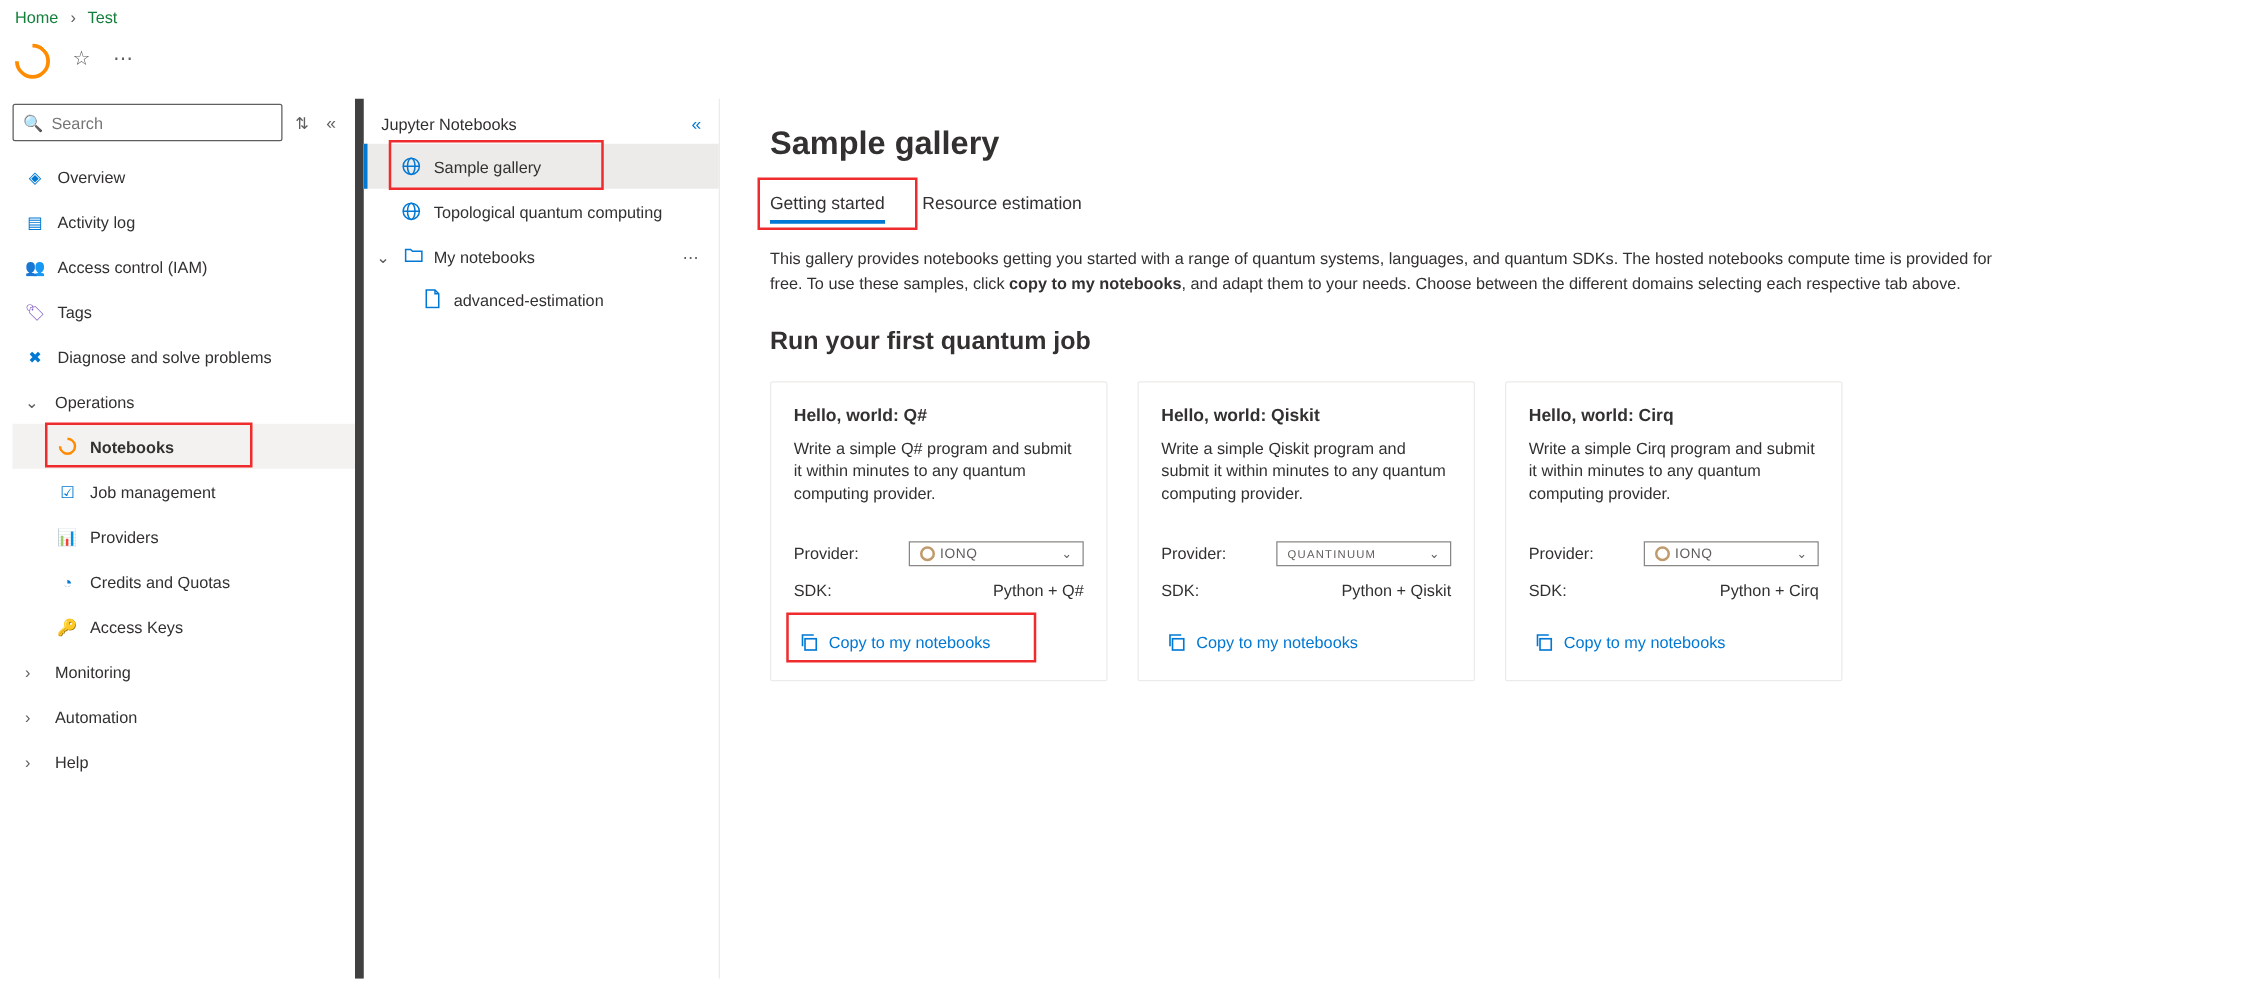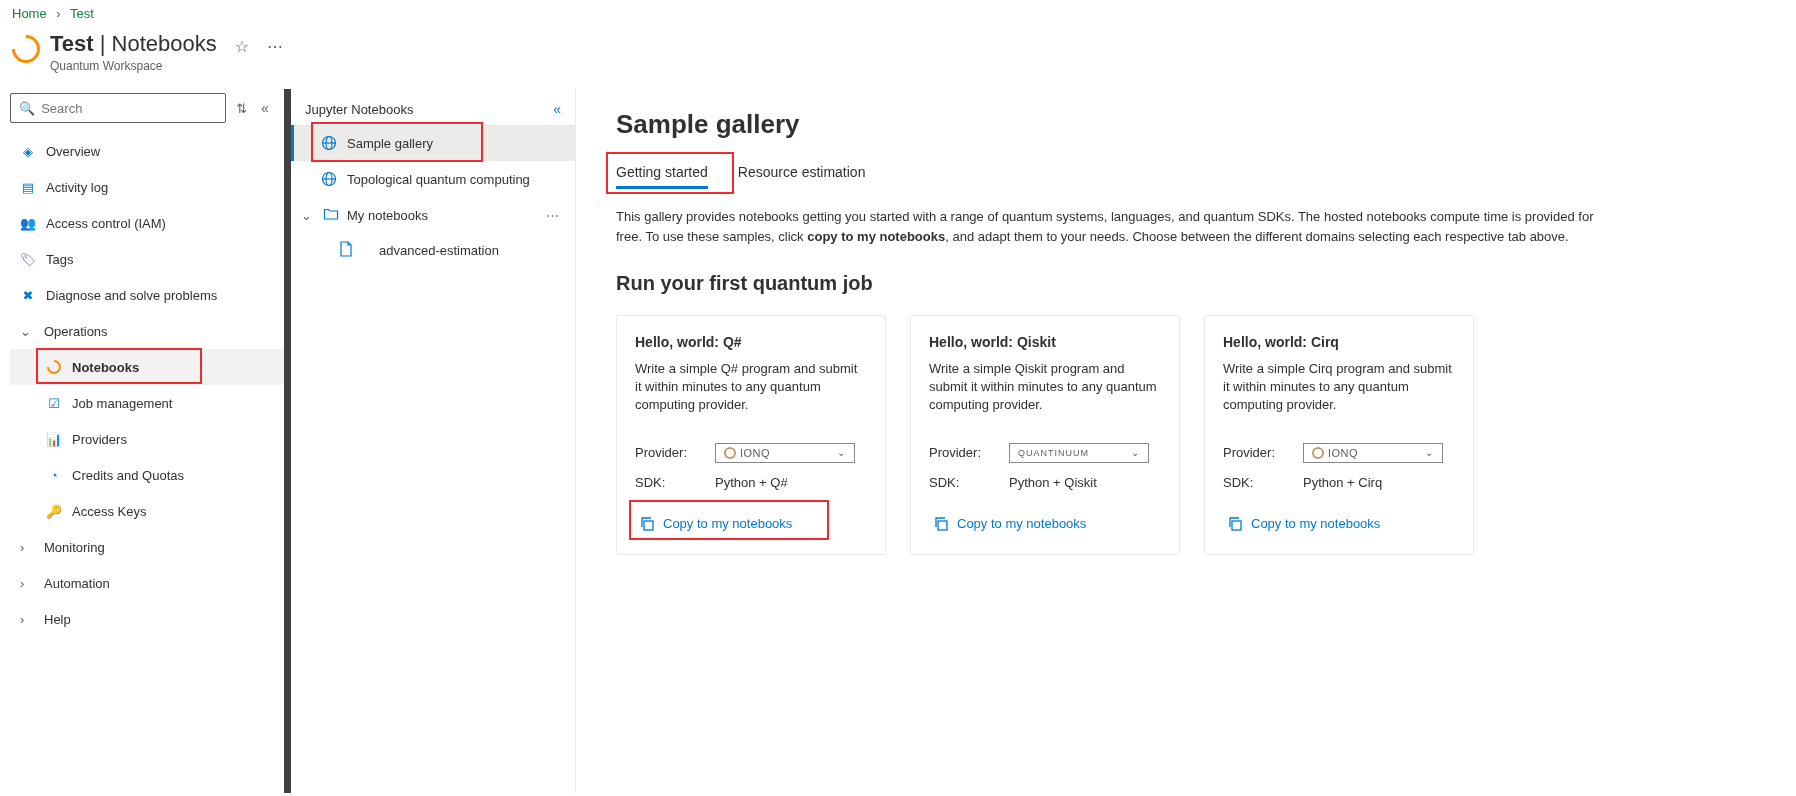--- a/index.html
+++ b/index.html
@@ -46,36 +46,36 @@
   .collapse2 { color:#0078d4; cursor:pointer; font-size:14px;}
   .tree-item { display:flex; align-items:center; gap:10px; height:36px; padding:0 14px 0 30px; cursor:pointer;}
   .tree-item.selected { background:#edebe9; position:relative;}
   .tree-item.selected::before { content:""; position:absolute; left:0; top:0; bottom:0; width:3px; background:#0078d4;}
   .tree-item .ti-icon { color:#0078d4; display:inline-flex;}
   .tree-item .ti-icon svg{ width:16px; height:16px;}
   .tree-group { display:flex; align-items:center; gap:8px; height:36px; padding:0 10px 0 10px; cursor:pointer;}
   .tree-group .caret{ color:#605e5c; width:14px;}
   .tree-group .folder{ color:#0078d4;}
   .tree-more{ margin-left:auto; color:#605e5c; padding-right:6px;}
-  .tree-file{ display:flex; align-items:center; gap:26px; height:34px; padding-left:48px; cursor:pointer;}
+  .tree-file{ display:flex; align-items:center; gap:10px; height:34px; padding-left:48px; cursor:pointer;}
   .tree-file .fi{ color:#0078d4;}
   
   
   .main h1 { font-size:26px; font-weight:600; margin-bottom:18px;}
   .tabs { display:flex; gap:30px; border-bottom:0; margin-bottom:18px;}
   .tab { font-size:14px; padding:6px 0; cursor:pointer; color:#323130;}
   .tab.active { border-bottom:3px solid #0078d4; font-weight:400;}
   .desc { font-size:13px; line-height:1.5; margin-bottom:26px; max-width: 980px;}
   .desc b{ font-weight:600;}
   .main h2 { font-size:20px; font-weight:600; margin-bottom:20px;}
   .cards { display:flex; gap:24px; }
   .card { width:270px; border:1px solid #edebe9; border-radius:2px; padding:18px 18px 14px 18px; display:flex; flex-direction:column;}
   .card h3{ font-size:14px; font-weight:600; margin-bottom:10px;}
   .card p{ font-size:13px; line-height:1.4; color:#323130; margin-bottom:28px;}
-  .kv{ display:flex; align-items:center; font-size:13px; margin-bottom:12px;}
+  .kv{ display:flex; align-items:center; font-size:13px; margin-bottom:12px;justify-content:space-between;}
   .kv .k{ width:80px;}
   .prov-select{ border:1px solid #8a8886; height:20px; width:140px; display:flex; align-items:center; justify-content:space-between; padding:0 8px; font-size:11px; letter-spacing:0.5px; cursor:pointer; color:#605e5c;}
   .prov-select .chev{ font-size:10px;}
   .prov-logo{ display:inline-flex; align-items:center; gap:4px;}
   .ionq-ring{ width:12px; height:12px; border:2px solid #c19a6b; border-radius:50%;}
   .copy-btn{ display:flex; align-items:center; gap:8px; color:#0078d4; font-size:13px; cursor:pointer; padding:8px 4px; margin-top:6px;}
   .copy-btn svg{ width:16px; height:16px; stroke:#0078d4;}
 
   
   .redbox{ position:absolute; border:2.5px solid #e3008c; border-color:#d13438; pointer-events:none; }
@@ -91,28 +91,20 @@
 
 <div class="breadcrumb">
   <a href="#">Home</a>
   <span class="sep">›</span>
   <a href="#">Test</a>
 </div>
 
 <div class="heading-row">
   <div class="heading-icon">
     <div class="ring-icon"></div>
-  </div>
-  <div>
-    <div class="heading-title">
-      <b>Test</b>
-      <span> | </span>
-      <span>Notebooks</span>
-    </div>
-    <div class="heading-sub">Quantum Workspace</div>
   </div>
   <span class="star">☆</span>
   <span class="dots">⋯</span>
 </div>
 
 <div class="cols">
 
   <div class="side1 rel">
     <div class="search-wrap">
       <div class="search-box">

